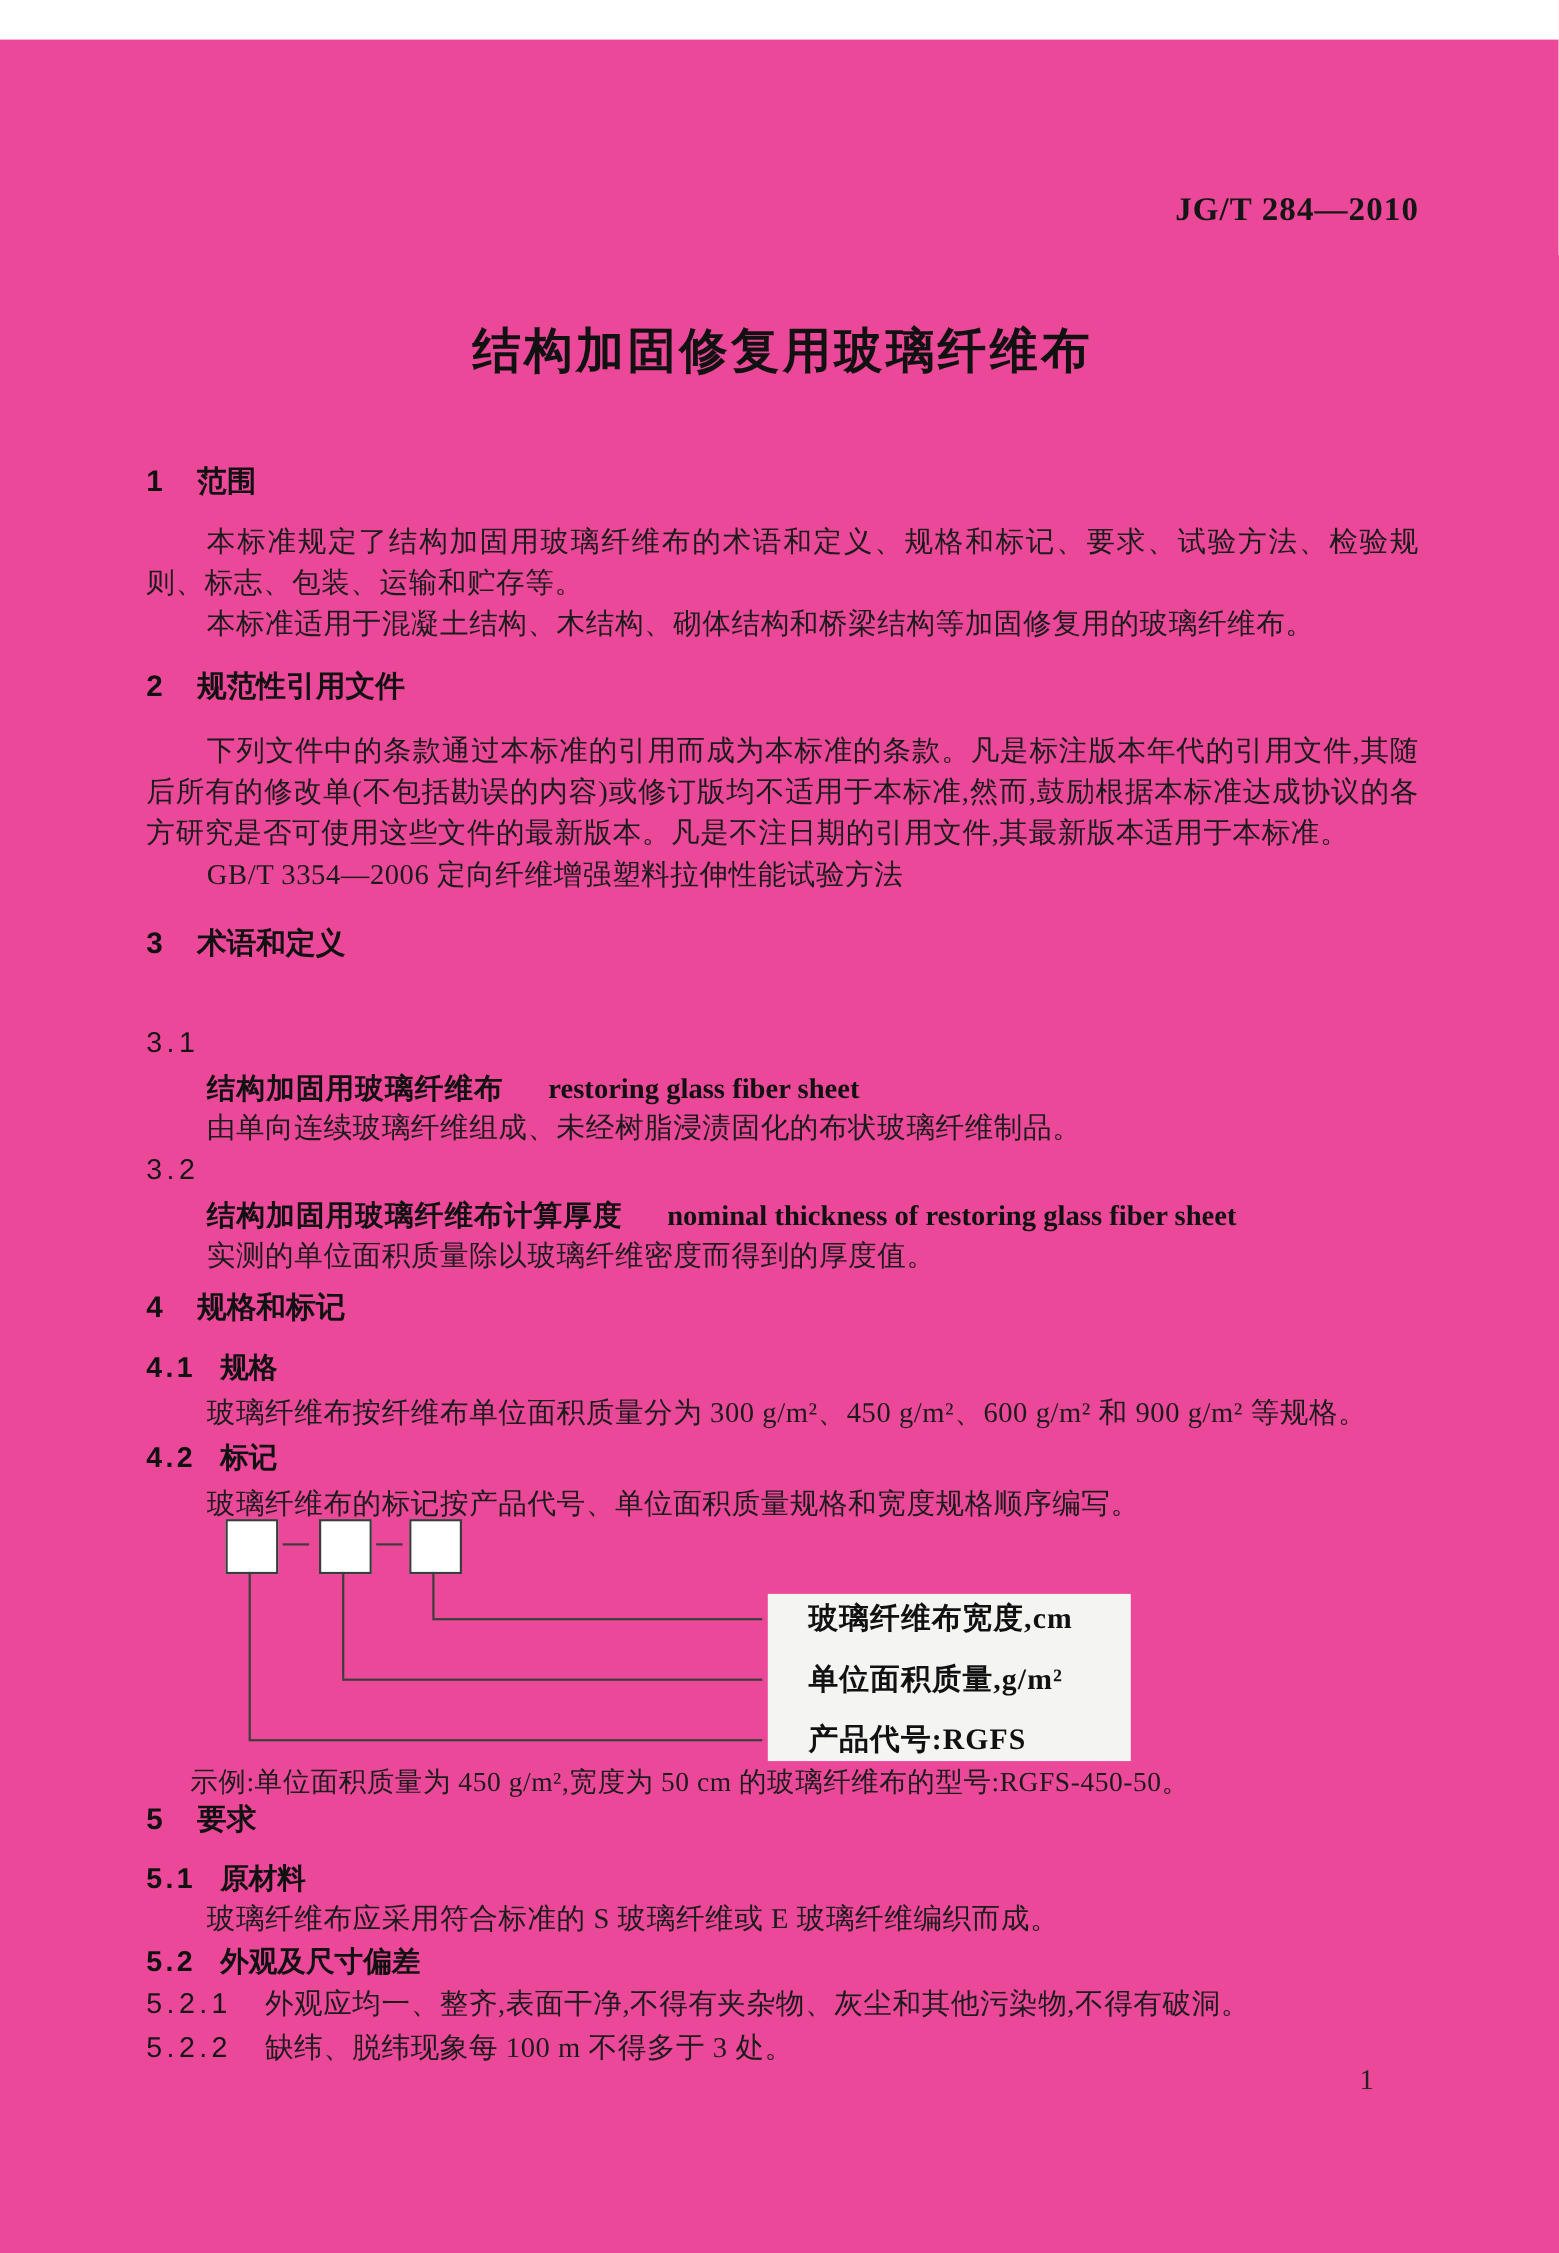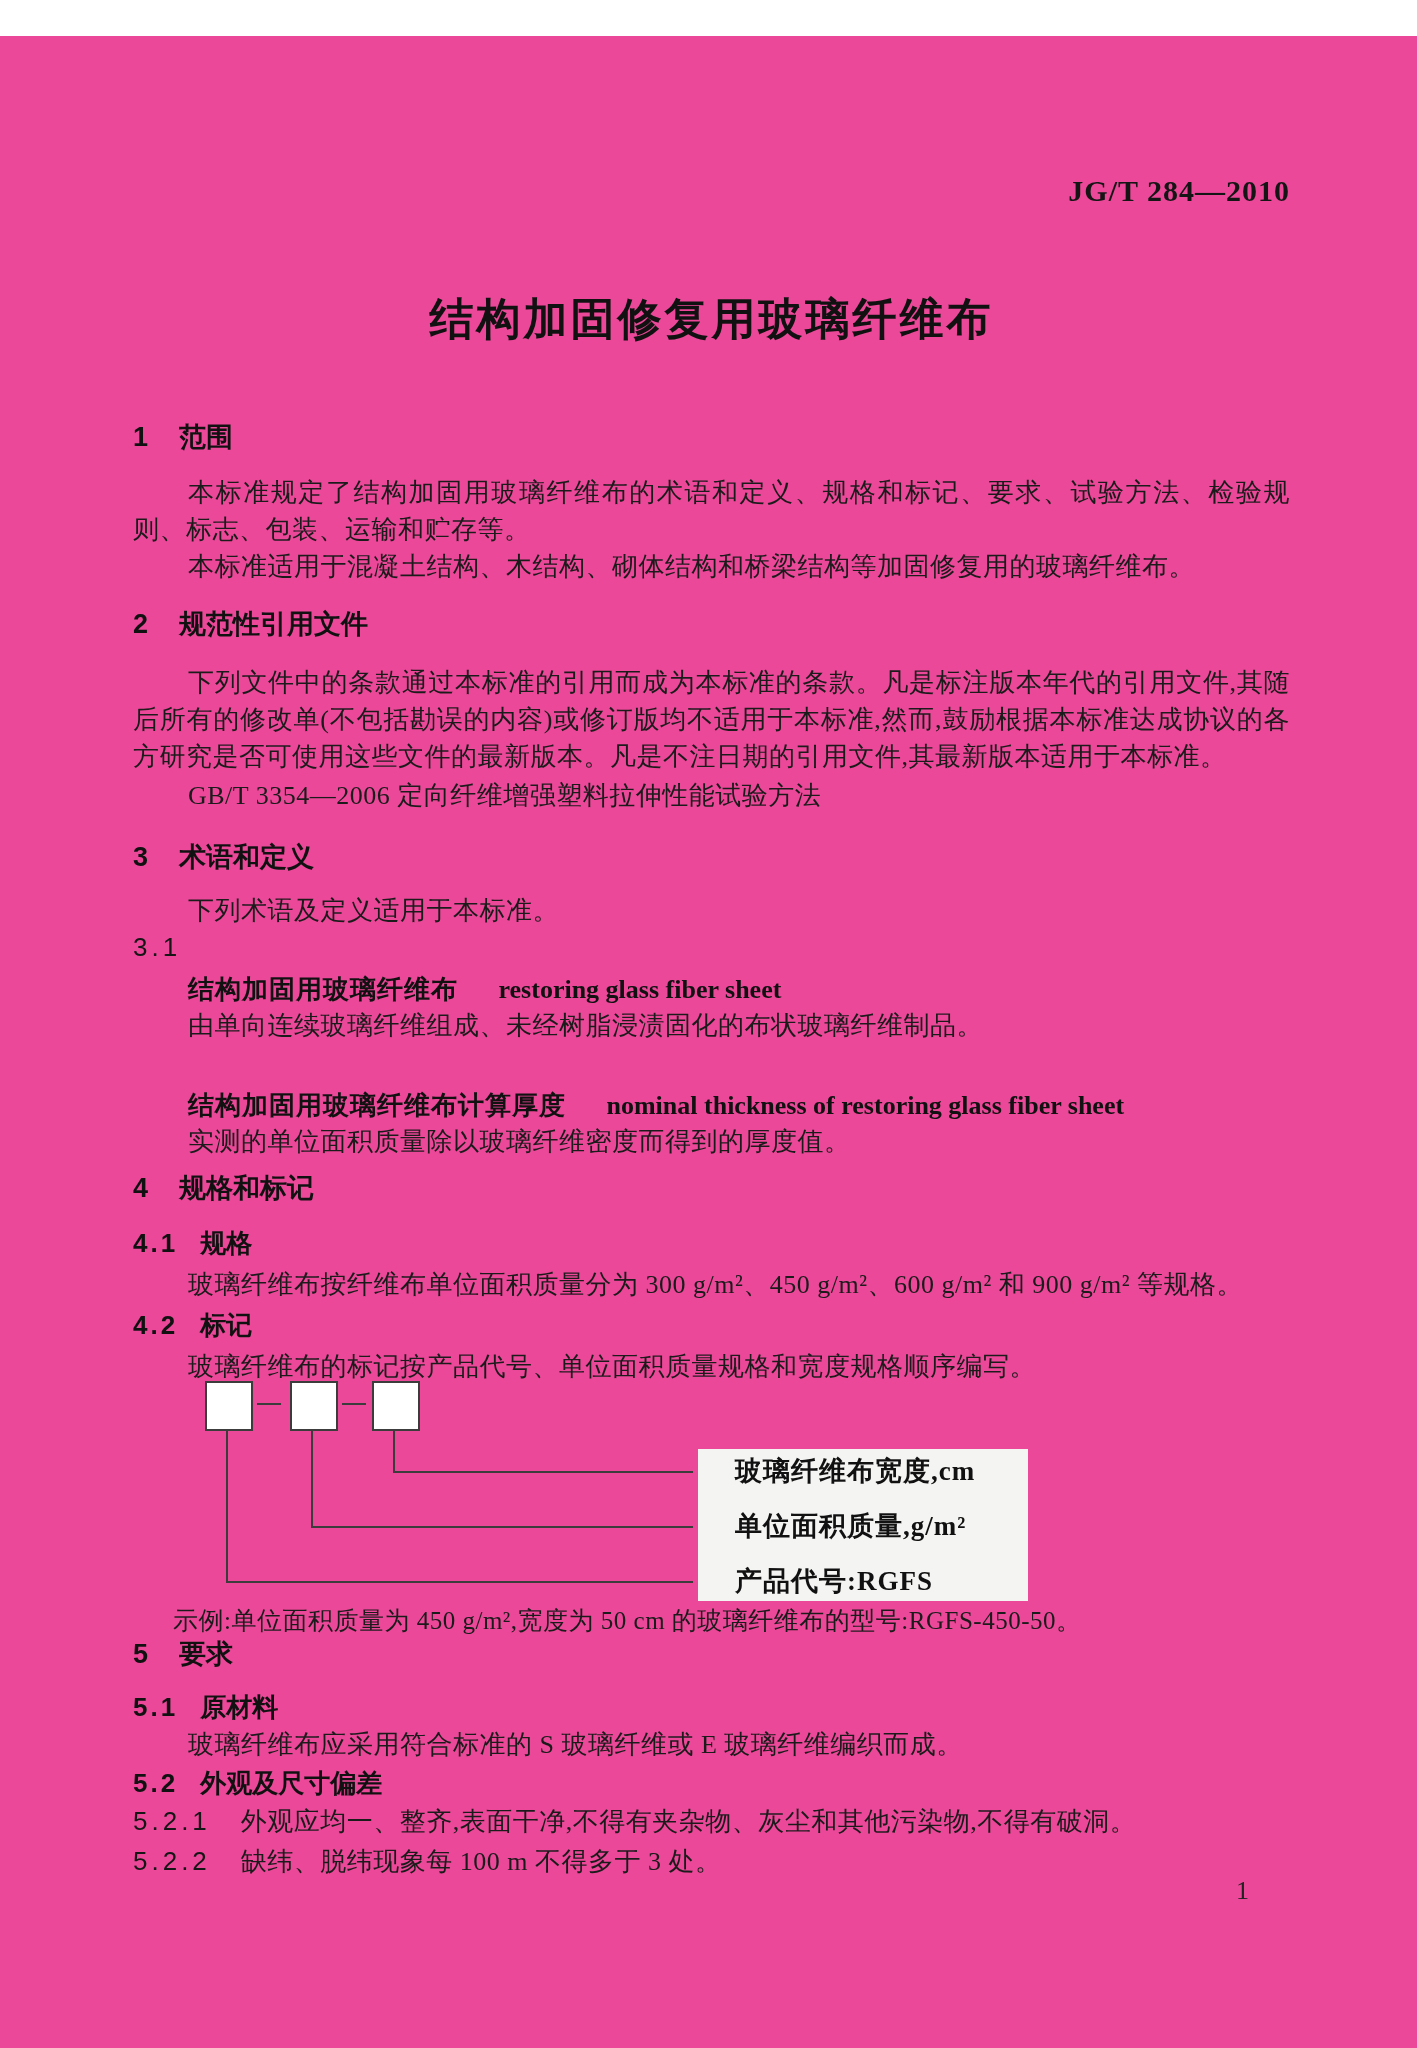--- a/index.html
+++ b/index.html
@@ -133,29 +133,29 @@
     <span class="num">2</span>
     <span>规范性引用文件</span>
   </div>
   <p class="abs body-p indent" style="top:628px;margin:0">下列文件中的条款通过本标准的引用而成为本标准的条款。凡是标注版本年代的引用文件,其随后所有的修改单(不包括勘误的内容)或修订版均不适用于本标准,然而,鼓励根据本标准达成协议的各方研究是否可使用这些文件的最新版本。凡是不注日期的引用文件,其最新版本适用于本标准。</p>
   <p class="abs body-p indent noj" style="top:741px;margin:0">GB/T 3354—2006 定向纤维增强塑料拉伸性能试验方法</p>
 
   <div class="abs h-sec" style="top:803px">
     <span class="num">3</span>
     <span>术语和定义</span>
   </div>
-  <p class="abs body-p indent noj" style="top:856px;margin:0">下列术语及定义适用于本标准。</p>
 
   <div class="abs term-num" style="top:896px">3.1</div>
   <div class="abs term-line" style="top:936px">
     <span class="cn">结构加固用玻璃纤维布</span>
     <span class="en">restoring glass fiber sheet</span>
   </div>
   <div class="abs def-line" style="top:972px">由单向连续玻璃纤维组成、未经树脂浸渍固化的布状玻璃纤维制品。</div>
 
+  <div class="abs term-num" style="top:1012px">3.2</div>
   <div class="abs term-line" style="top:1052px">
     <span class="cn">结构加固用玻璃纤维布计算厚度</span>
     <span class="en">nominal thickness of restoring glass fiber sheet</span>
   </div>
   <div class="abs def-line" style="top:1088px">实测的单位面积质量除以玻璃纤维密度而得到的厚度值。</div>
 
   <div class="abs h-sec" style="top:1134px">
     <span class="num">4</span>
     <span>规格和标记</span>
   </div>

